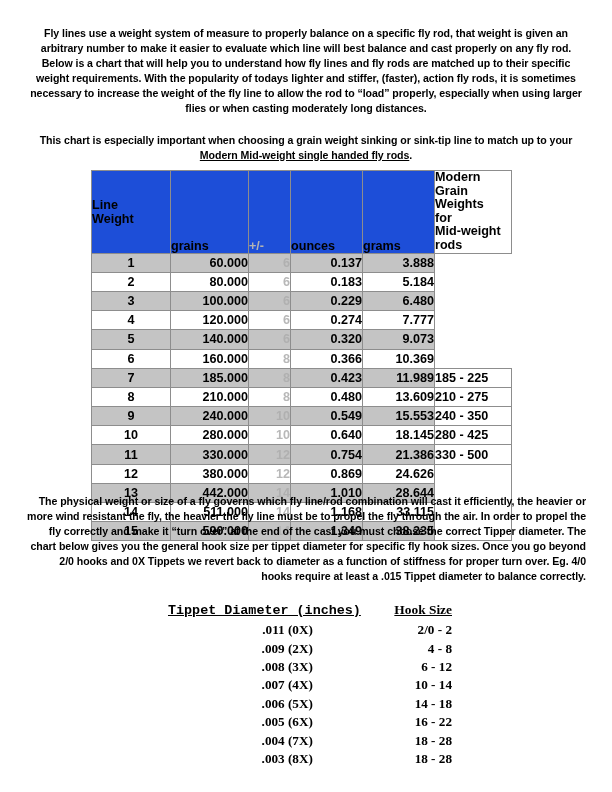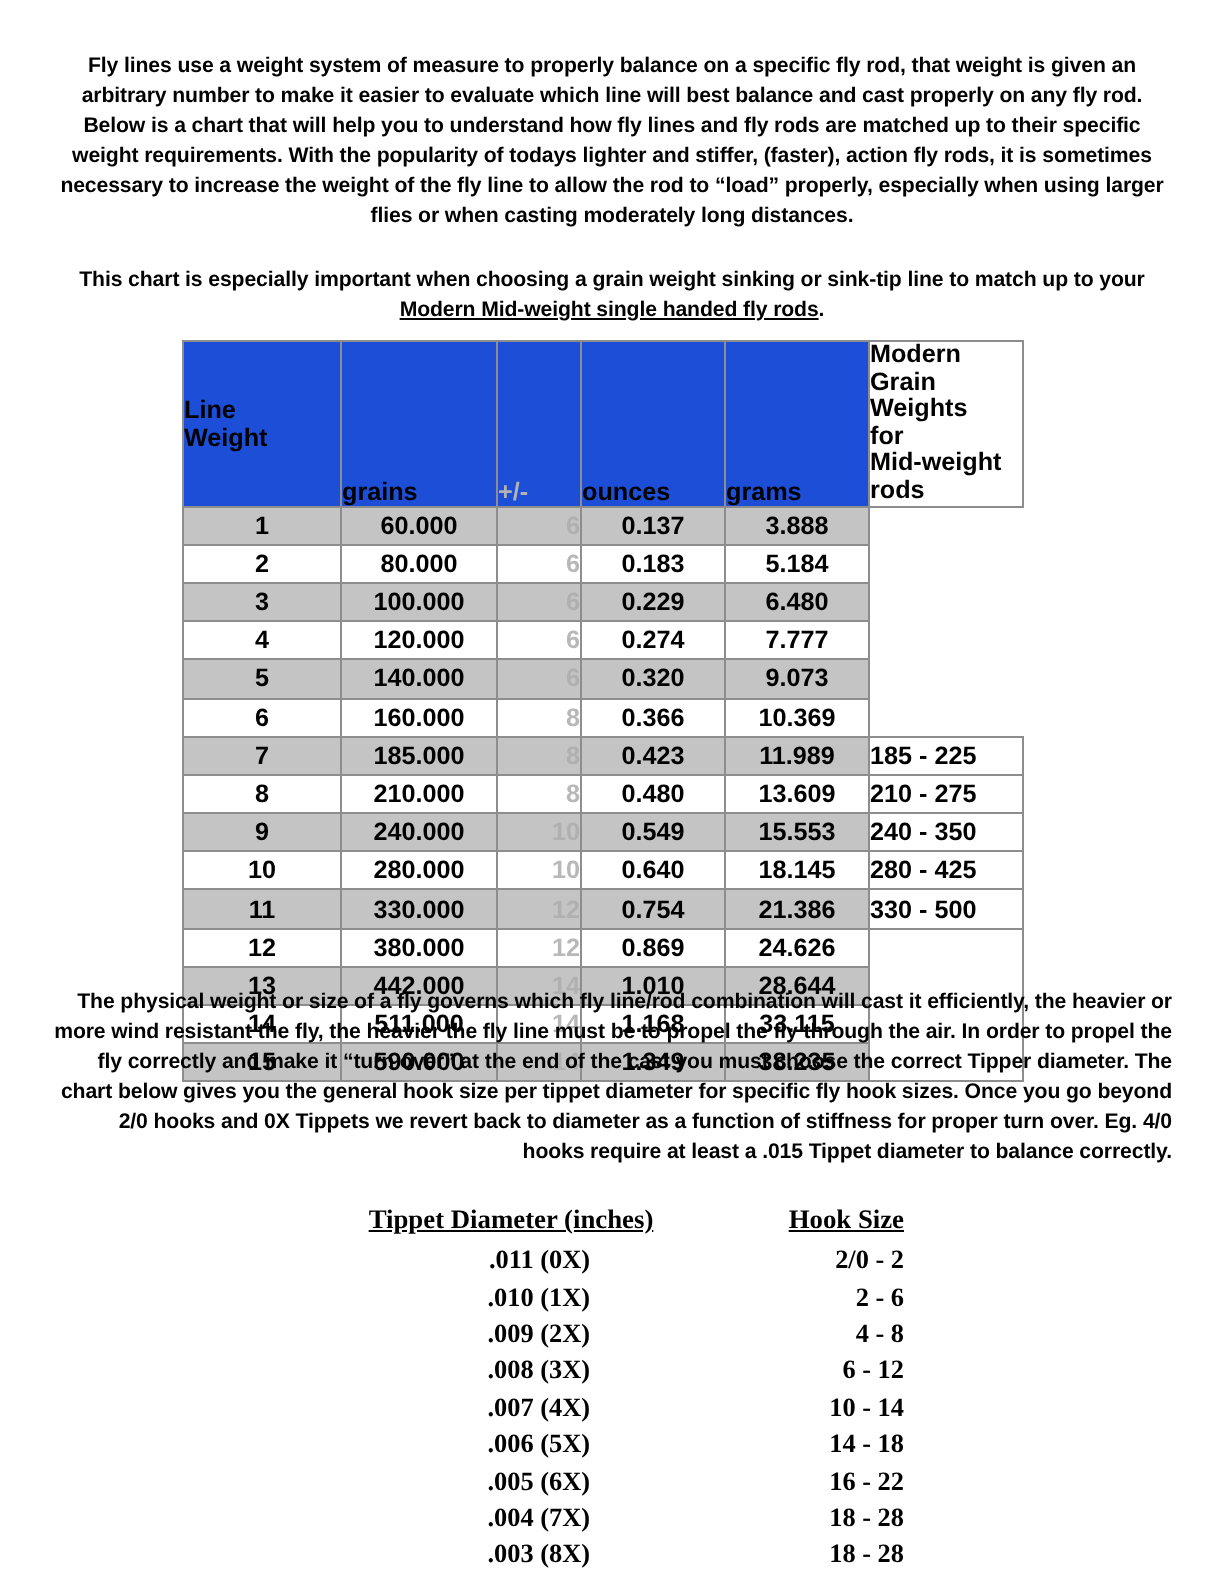--- a/index.html
+++ b/index.html
@@ -65,21 +65,21 @@
     padding-bottom: 1px;
     height: 36px;
   }
   .hdr.lw { vertical-align: middle; line-height: 14px; padding-bottom: 0; }
   .hdr.pm { color: #b3b3b3; font-weight: bold; }
 
   .row-gray td { background: #c4c4c4; }
   .row-white td { background: #ffffff; }
 
   td.lw { text-align: center; font-weight: bold; }
-  td.num { text-align: center; padding-right: 4px; font-weight: normal; font-size: 13.2px; }
+  td.num { text-align: right; padding-right: 4px; font-weight: normal; font-size: 13.2px; }
   td.pm  { text-align: right; padding-right: 5px; font-weight: normal;
            font-size: 13.2px; color: #b8b8b8; }
   .row-gray td.pm { color: #b0b0b0; }
 
   td.modcell {
     background: #ffffff !important;
     text-align: left;
     padding-left: 5px;
     font-weight: normal;
     font-size: 13.2px;
@@ -121,21 +121,21 @@
     border-collapse: collapse;
     width: 100%;
   }
   .tippet th {
     font-weight: bold;
     font-size: 13.4px;
     text-decoration: underline;
     padding: 0 0 3px 0;
     white-space: nowrap;
   }
-  .tippet th.th-dia { text-align: center; width: 175px; }
+  .tippet th.th-dia { text-align: left; width: 175px; font-family: Liberation Mono, monospace; }
   .tippet th.th-hook { text-align: right; padding-right: 6px; }
   .tippet td {
     padding: 0;
     height: 18.4px;
     font-weight: bold;
     font-size: 13.2px;
     white-space: nowrap;
   }
   .tippet td.dia { text-align: right; padding-right: 48px; }
   .tippet td.hook { text-align: right; padding-right: 6px; }
@@ -305,24 +305,20 @@
         <th class="th-dia">Tippet Diameter (inches)</th>
         <th class="th-hook">Hook Size</th>
       </tr>
     </thead>
     <tbody id="tippet-body">
         <tr>
           <td class="dia">.011  (0X)</td>
           <td class="hook">2/0 - 2</td>
         </tr>
         <tr>
-          <td class="dia">.010  (1X)</td>
-          <td class="hook">2 - 6</td>
-        </tr>
-        <tr>
           <td class="dia">.009  (2X)</td>
           <td class="hook">4 - 8</td>
         </tr>
         <tr>
           <td class="dia">.008  (3X)</td>
           <td class="hook">6 - 12</td>
         </tr>
         <tr>
           <td class="dia">.007  (4X)</td>
           <td class="hook">10 - 14</td>

